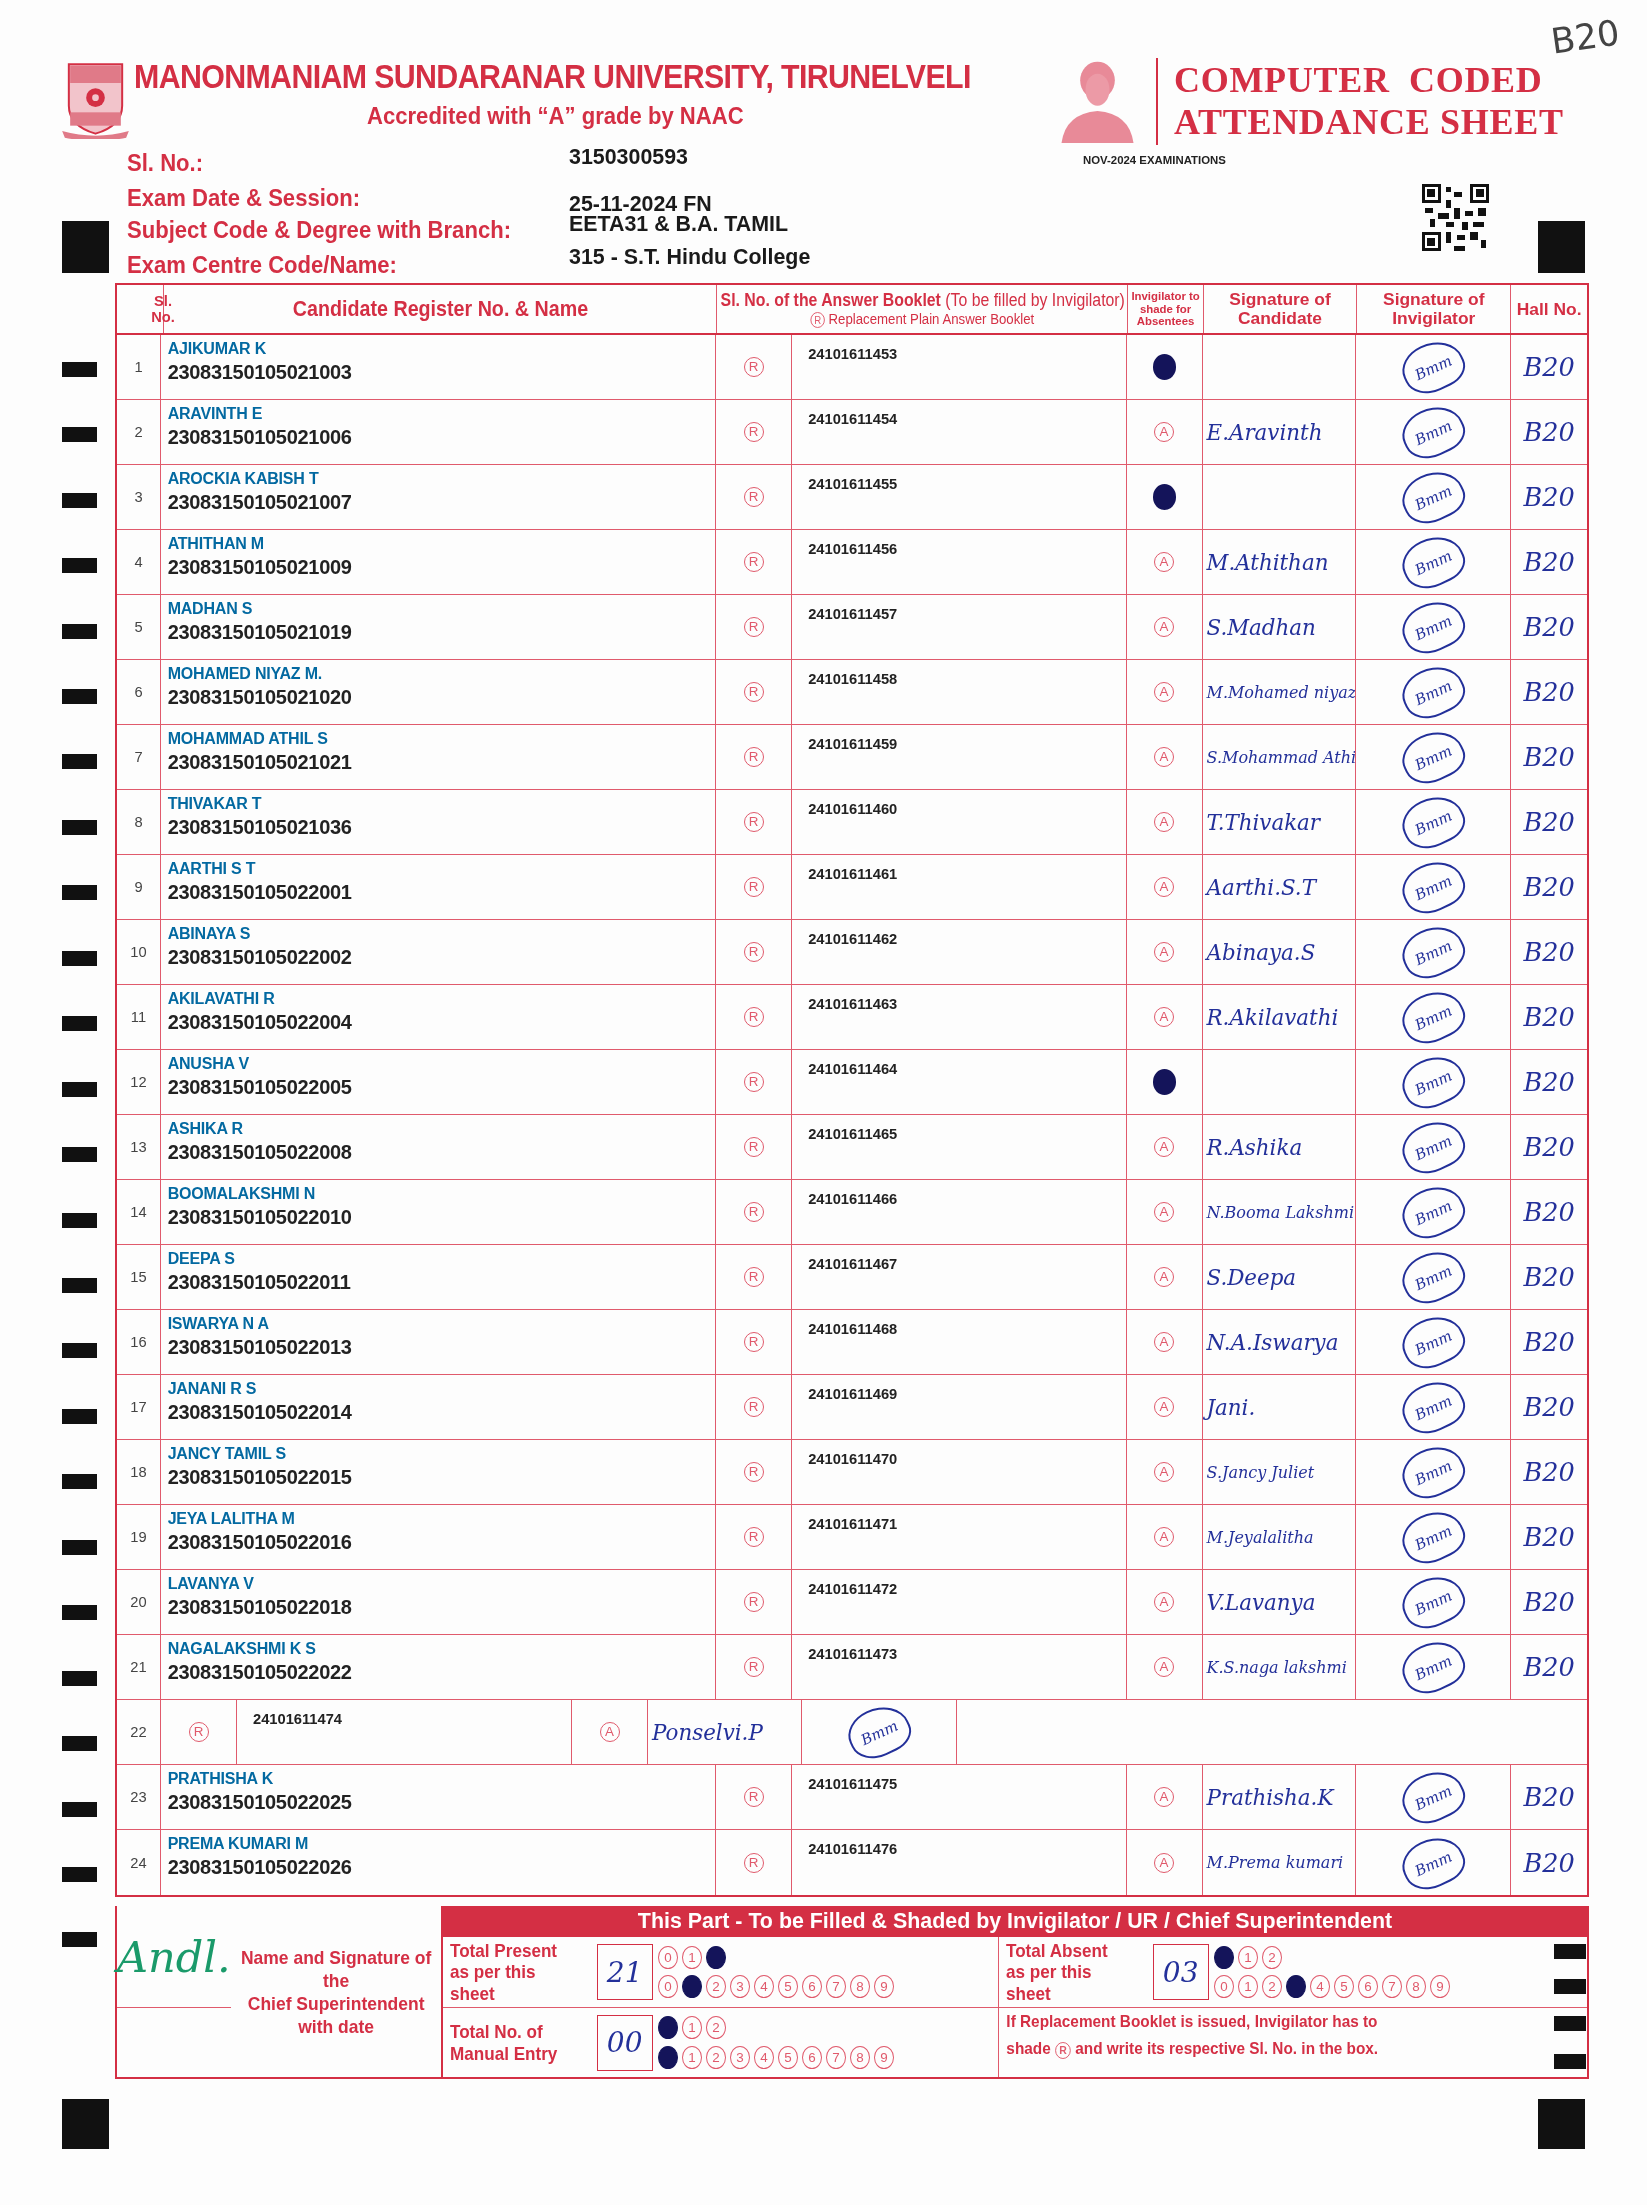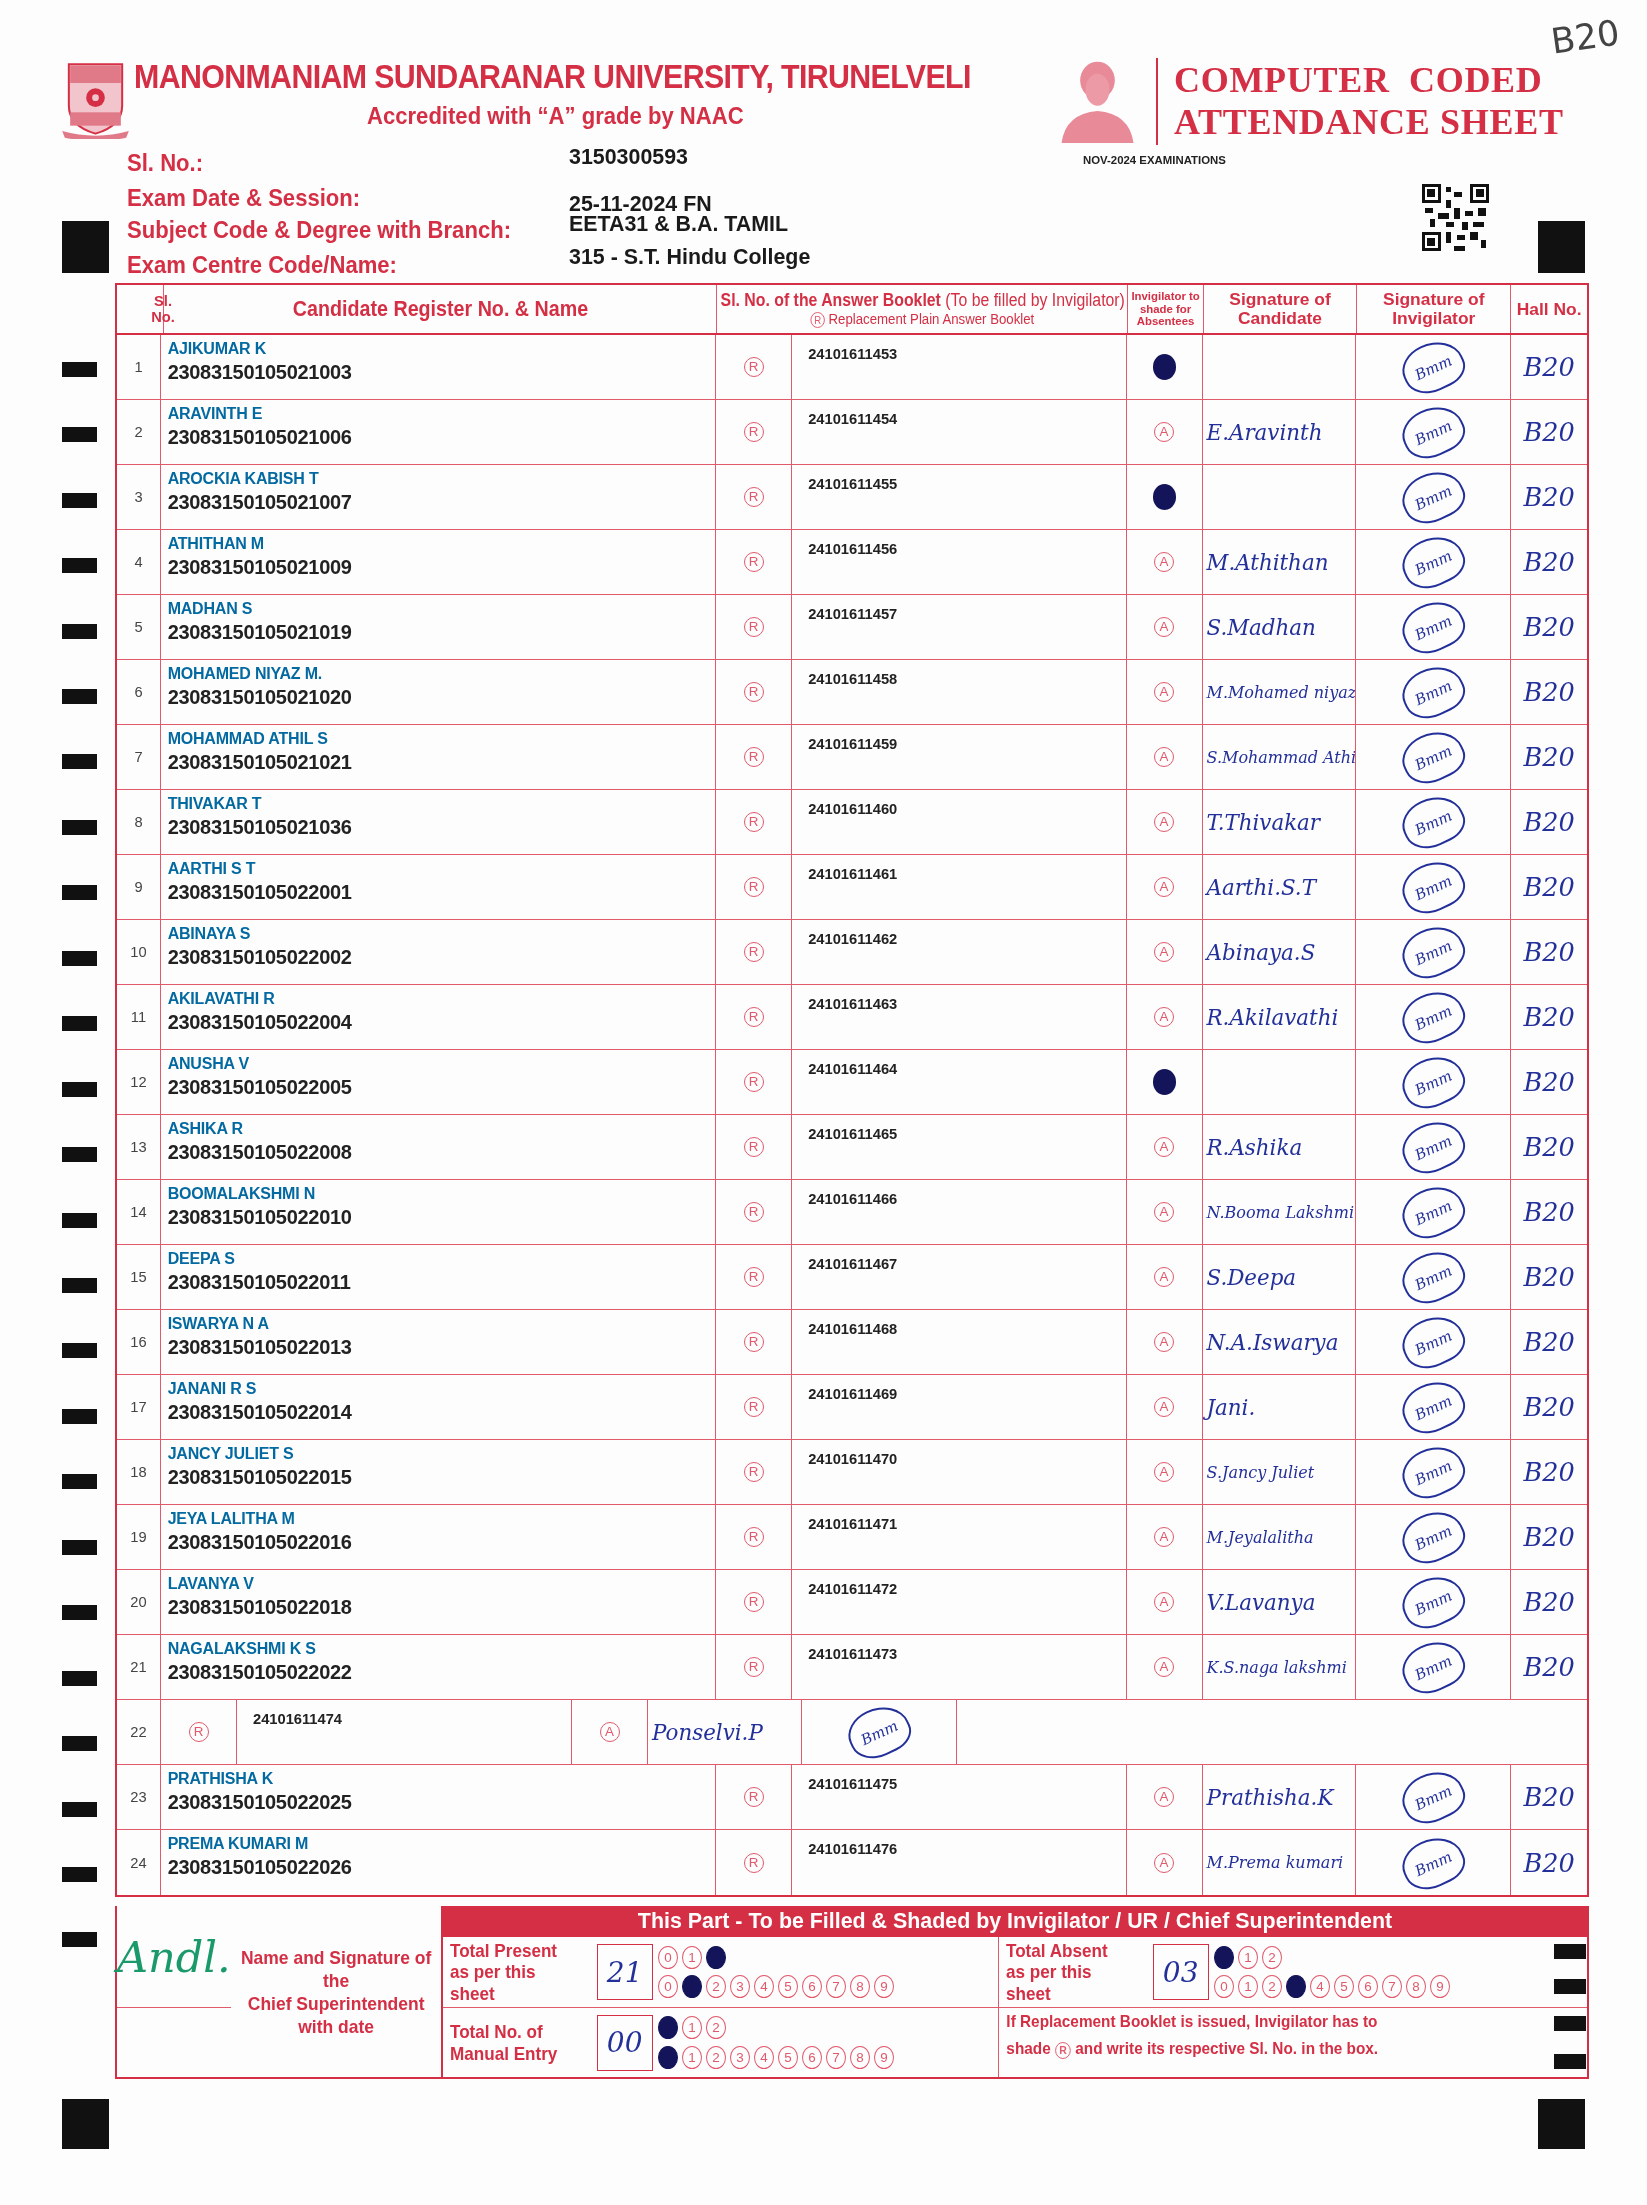--- a/index.html
+++ b/index.html
@@ -568,21 +568,21 @@
     <div class="col c-sig hand">Jani.</div>
     <div class="col c-inv">
           <span class="inv-sig hand">Bmm</span>
         </div>
     <div class="col c-hall hand">B20</div>
   </div>
 
   <div class="row">
     <div class="col c-sl">18</div>
     <div class="col c-name">
-      <div class="cand-name">JANCY JULIET S</div>
+      <div class="cand-name">JANCY TAMIL S</div>
       <div class="cand-reg">23083150105022015</div>
     </div>
     <div class="col c-book">
       <div class="book-r">
             <span class="circ">R</span>
           </div>
       <div class="book-no">24101611470</div>
     </div>
     <div class="col c-abs">
           <span class="circ">A</span>

